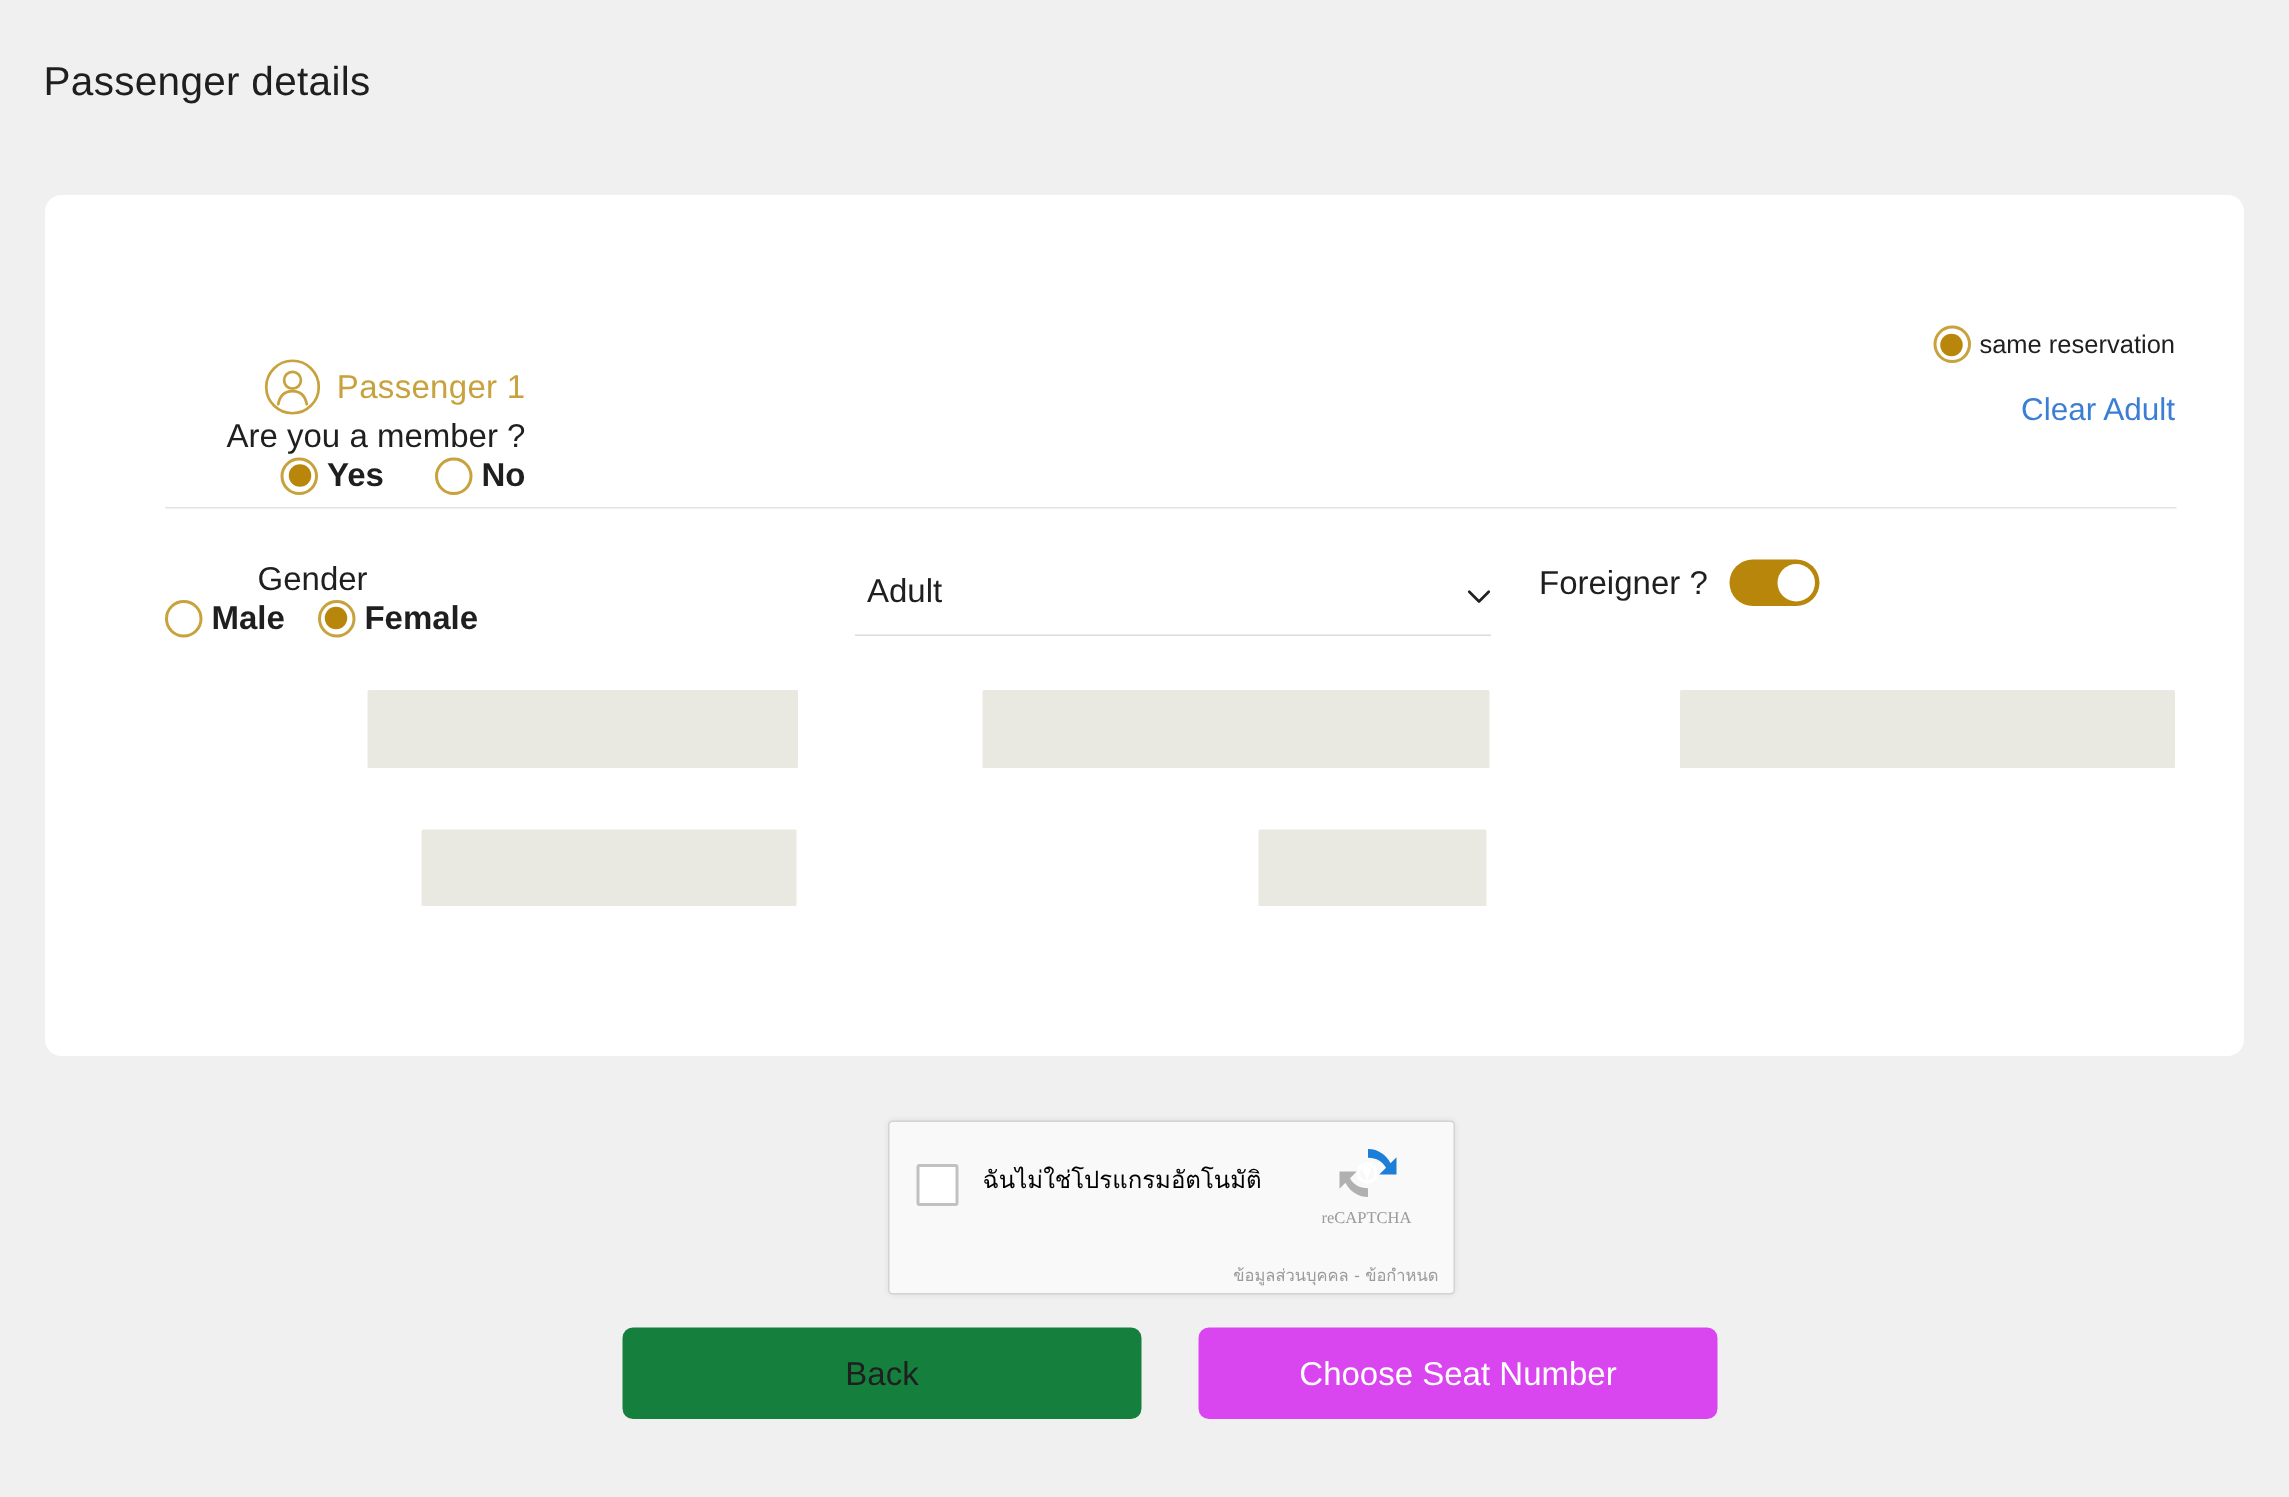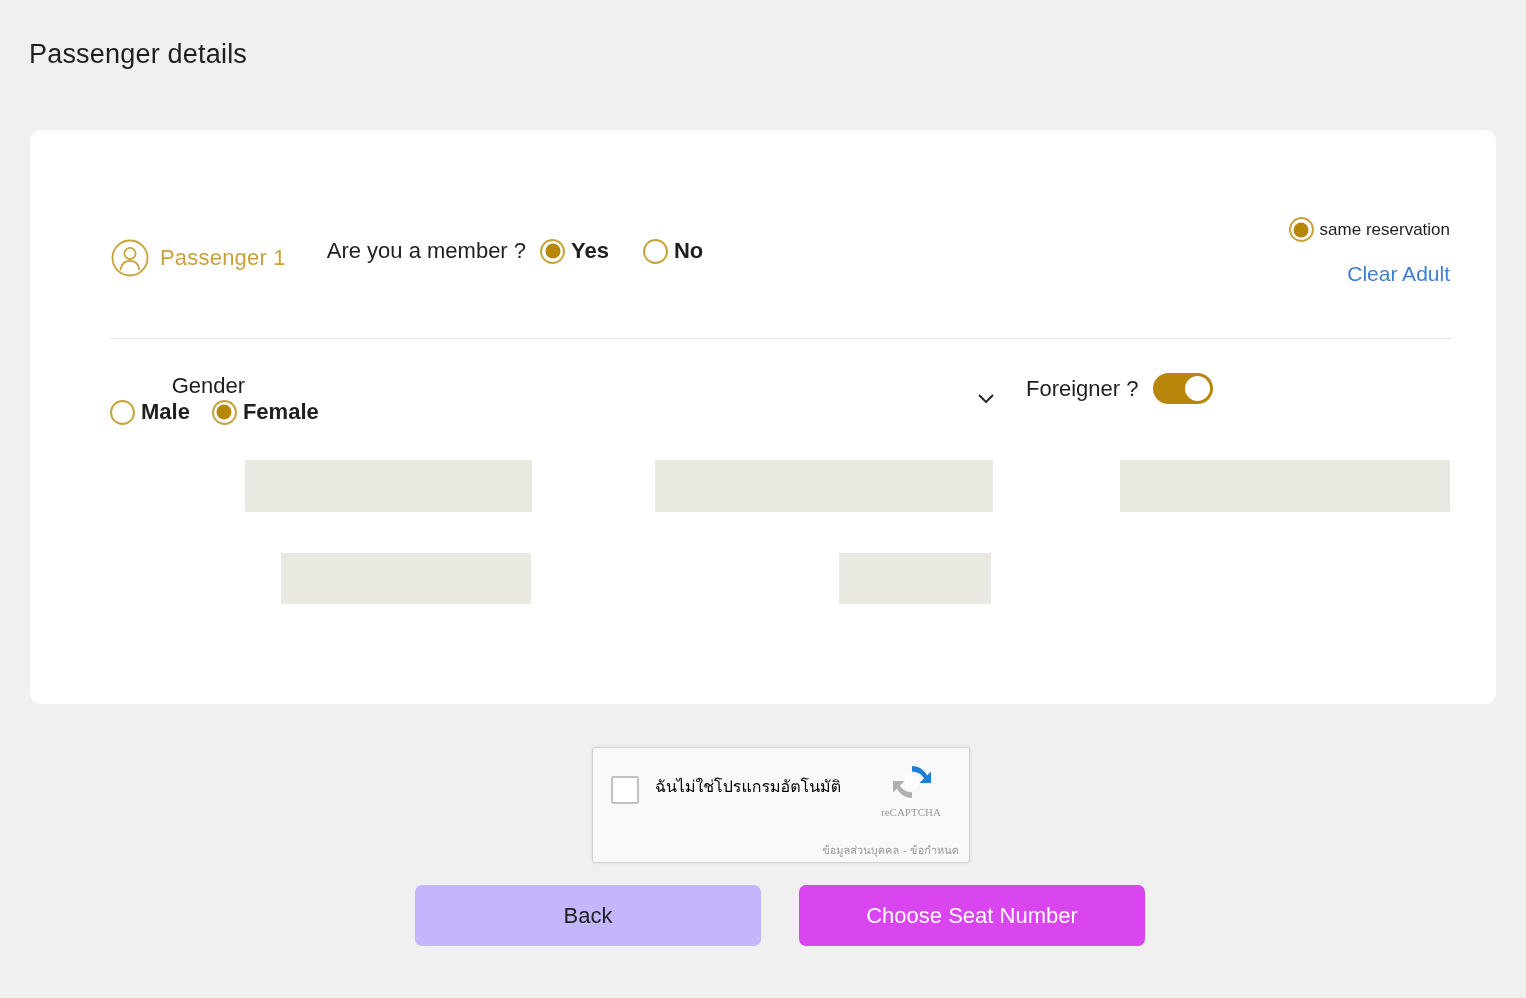--- a/index.html
+++ b/index.html
@@ -33,21 +33,22 @@
     width: 1466px; height: 574px;
     background: #ffffff;
     border-radius: 11px;
   }
 
   
   #passenger-header {
     position: absolute;
     left: 80px; top: 108px;
     display: flex;
-    align-items: flex-start;
+    align-items: flex-end;
+    flex-direction: column;
   }
   .passenger-chip {
     display: flex;
     align-items: center;
     gap: 10px;
   }
   .person-icon svg { display: block; }
   #passenger-label {
     font-size: 22px;
     color: #c8a23c;
@@ -251,21 +252,21 @@
     color: #9b9b9b;
     font-family: "DejaVu Sans", "Liberation Sans", sans-serif;
     white-space: nowrap;
   }
 
   
   #back-button {
     position: absolute;
     left: 415px; top: 885px;
     width: 346px; height: 61px;
-    background: #c4b5fd;
+    background: #15803d;
     border: none;
     border-radius: 7px;
     font-family: "Liberation Sans", "DejaVu Sans", sans-serif;
     font-size: 22px;
     color: #1f1f1f;
     cursor: pointer;
   }
   #choose-seat-button {
     position: absolute;
     left: 799px; top: 885px;
@@ -329,20 +330,23 @@
         <span class="radio-dot"></span>
         <span class="radio-text">Male</span>
       </label>
       <label class="radio-opt">
         <span class="radio-dot checked"></span>
         <span class="radio-text">Female</span>
       </label>
     </div>
   </div>
 
+  <select id="passenger-type-select">
+    <option>Adult</option>
+  </select>
   <span id="select-chevron">
     <svg width="16" height="10" viewBox="0 0 16 10" aria-hidden="true">
       <path d="M1.5 1.5 L8 8 L14.5 1.5" fill="none" stroke="#222" stroke-width="1.8" stroke-linecap="round" stroke-linejoin="round"></path>
     </svg>
   </span>
 
   <div id="foreigner-block">
     <span id="foreigner-label">Foreigner ?</span>
     <span id="foreigner-toggle">
       <span class="knob"></span>

